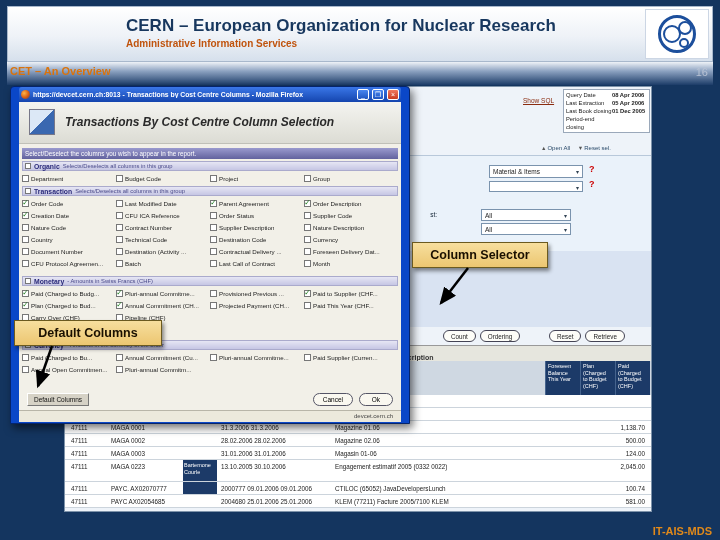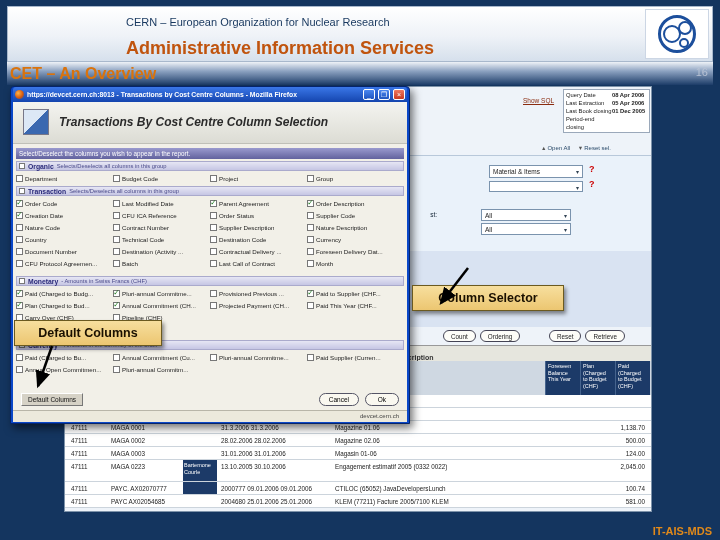--- a/index.html
+++ b/index.html
@@ -12,33 +12,33 @@
          background:linear-gradient(180deg,#ffffff 0%,#eef2f7 55%,#d6e0ec 100%);
          border:1px solid #a8b8cc; }
   .ais { position:absolute; left:3px; top:2px; width:102px; height:50px;
          background:linear-gradient(135deg,#bcd4ec 0%,#e8f0f8 45%,#9db8d8 100%);
          border:1px solid #3c5170; overflow:hidden; }
   .ais-strip { position:absolute; right:4px; top:4px; width:34px; height:18px;
          background:linear-gradient(180deg,#1d3f73,#3d6aa8); }
   .ais-red { position:absolute; right:4px; top:24px; width:34px; height:5px; background:#b33; }
   .ais-txt { position:absolute; left:5px; bottom:2px; font-family:"Liberation Serif",serif;
          font-weight:bold; font-size:16px; color:#14203c; letter-spacing:1px; }
-  .t1 { position:absolute; left:118px; top:9px; font-size:11px; font-weight:normal; color:#17375e; }
-  .t2 { position:absolute; left:118px; top:31px; font-size:18px; font-weight:bold; color:#c0540e; }
+  .t1 { position:absolute; left:118px; top:9px; font-size:17px; font-weight:bold; color:#17375e; }
+  .t2 { position:absolute; left:118px; top:31px; font-size:10px; font-weight:bold; color:#c0540e; }
   .cernbox { position:absolute; right:3px; top:2px; width:64px; height:50px; background:#fff;
          border:1px solid #ccd6e4; display:flex; align-items:center; justify-content:center; }
   .cern-ring { width:38px; height:38px; border:3px solid #1c4f9c; border-radius:50%; position:relative; }
   .cern-ring i { position:absolute; border:2px solid #1c4f9c; border-radius:50%; display:block; }
   .cern-ring .r1 { width:18px; height:18px; left:2px; top:7px; }
   .cern-ring .r2 { width:14px; height:14px; right:1px; top:3px; }
   .cern-ring .r3 { width:10px; height:10px; right:4px; bottom:2px; }
 
   .subband { position:absolute; left:7px; top:62px; width:706px; height:23px;
          background:linear-gradient(180deg,#eef2f7 0%,#8ba1c0 40%,#1c3c68 100%); }
-  .sub-t { position:absolute; left:3px; top:3px; font-size:16px; font-weight:bold; color:#d9730d; }
+  .sub-t { position:absolute; left:3px; top:3px; font-size:11px; font-weight:bold; color:#d9730d; }
   .pgno  { position:absolute; right:5px; top:4px; font-size:11px; color:#b8c2d4; }
   .ftr { position:absolute; right:8px; bottom:3px; font-size:11px; font-weight:bold; color:#e0891a; }
 
   
   .rep { position:absolute; left:64px; top:86px; width:588px; height:426px;
          background:#eef3f9; border:1px solid #7e93aa; z-index:1; color:#222; }
   .info { position:absolute; left:498px; top:2px; width:87px; background:#fff;
           border:1px solid #9aa8ba; padding:1px 2px; }
   .info-row { display:grid; grid-template-columns:46px 1fr; font-size:5.8px; line-height:8px; }
   .info-row .v { font-weight:bold; white-space:nowrap; }
@@ -79,21 +79,21 @@
   .tc2 { left:46px; width:70px; }
   .tc3 { left:118px; width:34px; height:100%; white-space:normal; font-size:5.5px; line-height:6.5px; padding:2px 1px; }
   .tc3.c3_dark { background:#1c3a68; color:#fff; }
   .tc4 { left:156px; width:112px; }
   .tc5 { left:270px; width:206px; }
   .tc6 { left:476px; width:104px; text-align:right; }
 
   
   .fx { position:absolute; left:10px; top:86px; width:400px; height:338px; z-index:10;
         background:#0a47c8; border:1px solid #05246b; border-radius:4px 4px 0 0;
-        padding:0 2px 2px; box-shadow:3px 4px 9px rgba(0,0,0,.55); }
+        padding:0 8px 2px; box-shadow:3px 4px 9px rgba(0,0,0,.55); }
   .fx-title { height:15px; display:flex; align-items:center; gap:3px; padding:0 2px;
         background:linear-gradient(180deg,#3a77e8,#1545ae); border-radius:3px 3px 0 0; }
   .fx-ico { width:9px; height:9px; border-radius:50%; flex:none;
         background:radial-gradient(circle at 35% 35%,#ffb347,#d85b10 55%,#24468e); }
   .fx-title-t { flex:1; color:#fff; font-size:6.8px; font-weight:bold; white-space:nowrap; overflow:hidden; }
   .fxb { width:12px; height:11px; border:1px solid #fff; border-radius:2px; flex:none;
         background:linear-gradient(180deg,#4a86f0,#1f55c0); color:#fff; font-size:7px;
         line-height:9px; text-align:center; cursor:pointer; }
   .fxb.close { background:linear-gradient(180deg,#f07860,#c83a20); }
   .fx-body { position:relative; background:#f2f0e8; height:320px; overflow:hidden; }
@@ -125,21 +125,21 @@
   .pill { position:absolute; top:1px; font-size:6.5px; background:#faf8f0; border:1px solid #556;
         border-radius:7px; padding:2px 9px; cursor:pointer; }
   .btn-cancel { right:48px; } .btn-ok { right:8px; padding:2px 12px; }
   .fx-status { position:absolute; left:0; right:0; bottom:0; height:12px; background:#ece9dc;
         border-top:1px solid #b8b5a8; font-size:6px; color:#444; text-align:right; padding:2px 8px; }
 
   
   .callout { position:absolute; z-index:40; background:linear-gradient(180deg,#f7df9e,#ecc671);
         border:1px solid #6b5a20; box-shadow:2px 3px 4px rgba(0,0,0,.45); font-size:12.5px;
         font-weight:bold; color:#1a1000; display:flex; align-items:center; justify-content:center; }
-  #co-colsel { left:412px; top:242px; width:152px; height:26px;margin-top:43px; }
+  #co-colsel { left:412px; top:242px; width:136px; height:26px; }
   #co-defcol { left:14px;  top:320px; width:148px; height:26px; }
   .arrows { position:absolute; left:0; top:0; z-index:45; pointer-events:none; }
 </style>
 </head>
 <body>
 
 <div class="hdr">
   <div class="t1">CERN – European Organization for Nuclear Research</div>
   <div class="t2">Administrative Information Services</div>
   <div class="cernbox">

